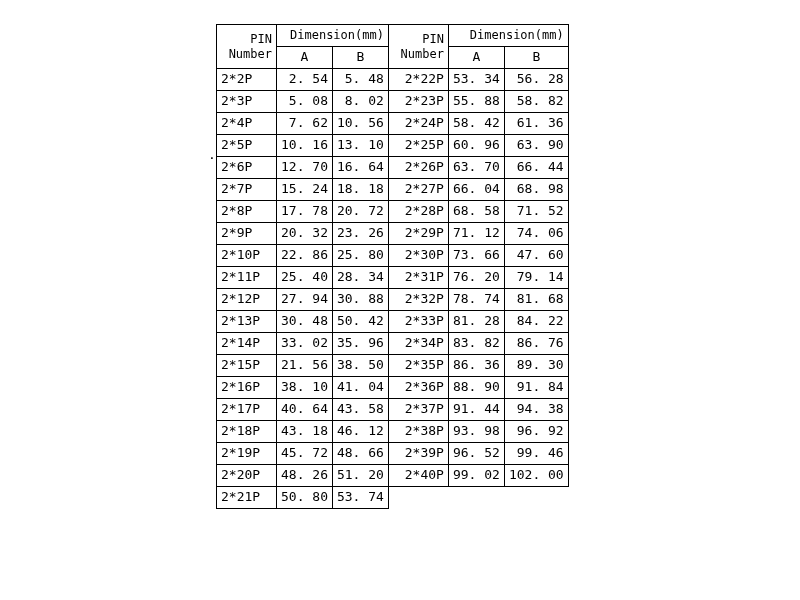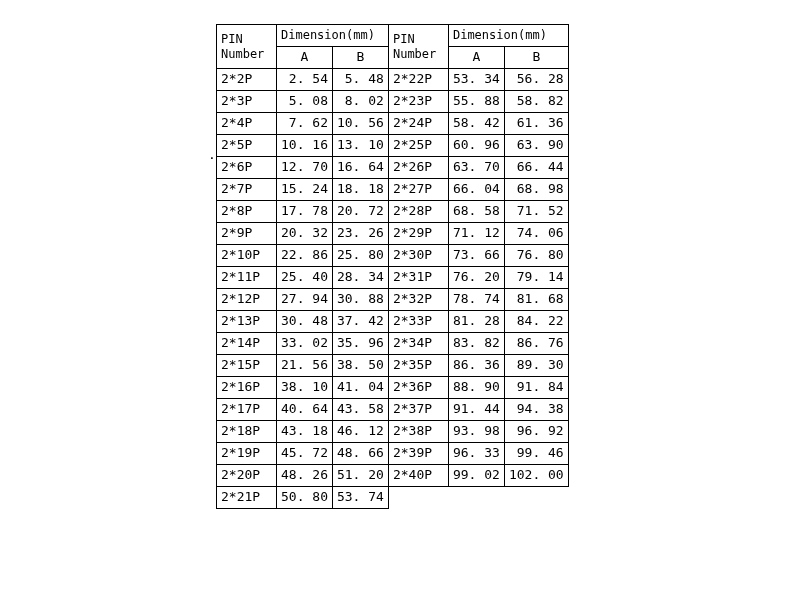--- a/index.html
+++ b/index.html
@@ -40,32 +40,32 @@
     border: 1px solid #000000;
     font-weight: normal;
     padding: 2px 4px;
     height: 22px;
     box-sizing: border-box;
     white-space: nowrap;
   }
   
   .col-pin   { width: 60px; }
   .col-val   { width: 54px; text-align: right; padding-left: 5px; }
-  .col-pin2  { width: 60px; text-align: left; }
+  .col-pin2  { width: 60px; text-align: right; }
   .col-val2  { width: 54px; text-align: right; padding-left: 5px; }
 
   .hdr-pin {
-    text-align: left;
+    text-align: right;
     vertical-align: middle;
     font-size: 12px;
     line-height: 1.25;
     padding: 1px 2px;
   }
   .hdr-dim {
-    text-align: left;
+    text-align: right;
     vertical-align: middle;
     font-size: 12px;
     padding: 1px 2px;
   }
   .hdr-sub {
     text-align: center;
     vertical-align: middle;
     font-size: 13px;
     padding: 1px 2px;
     height: 20px;
@@ -165,42 +165,42 @@
           <td class="col-pin2">2*29P</td>
           <td class="col-val2">71. 12</td>
           <td class="col-val2">74. 06</td>
         </tr>
         <tr>
           <td class="col-pin">2*10P</td>
           <td class="col-val">22. 86</td>
           <td class="col-val">25. 80</td>
           <td class="col-pin2">2*30P</td>
           <td class="col-val2">73. 66</td>
-          <td class="col-val2">76. 80</td>
+          <td class="col-val2">47. 60</td>
         </tr>
         <tr>
           <td class="col-pin">2*11P</td>
           <td class="col-val">25. 40</td>
           <td class="col-val">28. 34</td>
           <td class="col-pin2">2*31P</td>
           <td class="col-val2">76. 20</td>
           <td class="col-val2">79. 14</td>
         </tr>
         <tr>
           <td class="col-pin">2*12P</td>
           <td class="col-val">27. 94</td>
           <td class="col-val">30. 88</td>
           <td class="col-pin2">2*32P</td>
           <td class="col-val2">78. 74</td>
           <td class="col-val2">81. 68</td>
         </tr>
         <tr>
           <td class="col-pin">2*13P</td>
           <td class="col-val">30. 48</td>
-          <td class="col-val">37. 42</td>
+          <td class="col-val">50. 42</td>
           <td class="col-pin2">2*33P</td>
           <td class="col-val2">81. 28</td>
           <td class="col-val2">84. 22</td>
         </tr>
         <tr>
           <td class="col-pin">2*14P</td>
           <td class="col-val">33. 02</td>
           <td class="col-val">35. 96</td>
           <td class="col-pin2">2*34P</td>
           <td class="col-val2">83. 82</td>
@@ -236,21 +236,21 @@
           <td class="col-val">46. 12</td>
           <td class="col-pin2">2*38P</td>
           <td class="col-val2">93. 98</td>
           <td class="col-val2">96. 92</td>
         </tr>
         <tr>
           <td class="col-pin">2*19P</td>
           <td class="col-val">45. 72</td>
           <td class="col-val">48. 66</td>
           <td class="col-pin2">2*39P</td>
-          <td class="col-val2">96. 33</td>
+          <td class="col-val2">96. 52</td>
           <td class="col-val2">99. 46</td>
         </tr>
         <tr>
           <td class="col-pin">2*20P</td>
           <td class="col-val">48. 26</td>
           <td class="col-val">51. 20</td>
           <td class="col-pin2">2*40P</td>
           <td class="col-val2">99. 02</td>
           <td class="col-val2">102. 00</td>
         </tr>

